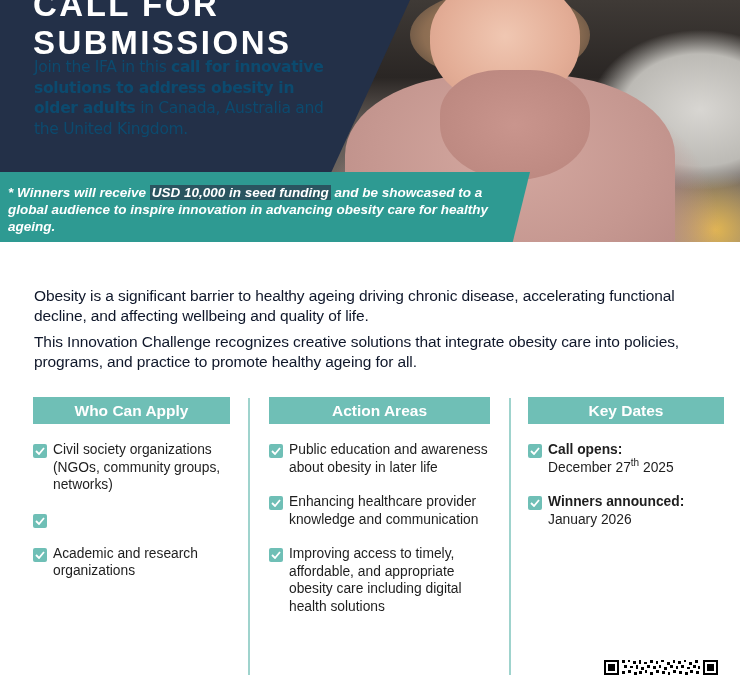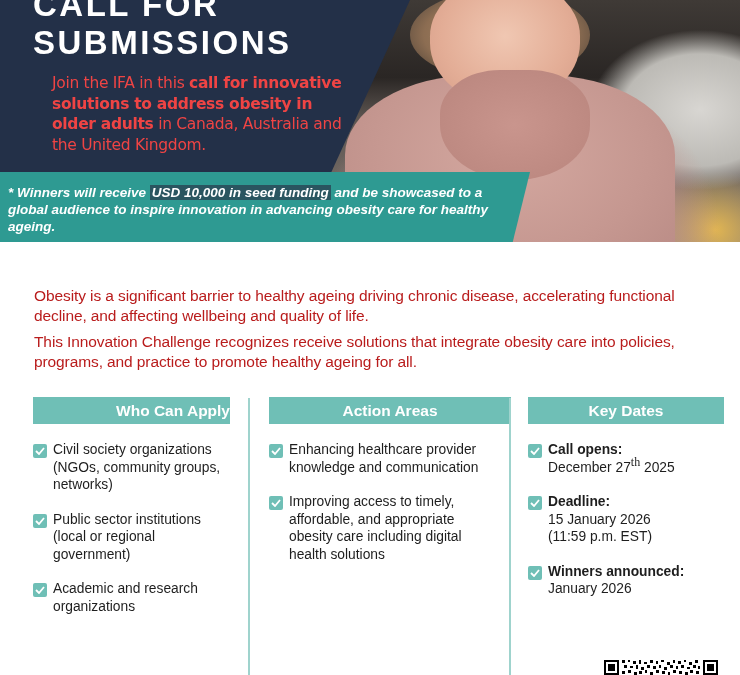--- a/index.html
+++ b/index.html
@@ -41,24 +41,23 @@
       position: absolute; left: 0; top: 0; width: 740px; height: 262px;
       background: #233048;
       clip-path: polygon(0 0, 410px 0, 330px 175px, 0 175px);
     }
     .hero-title {
       position: absolute; left: 33px; top: -14px; color: #ffffff;
       font-family: "Liberation Sans", sans-serif; font-weight: 700;
       font-size: 33px; line-height: 38px; letter-spacing: 2.5px;
     }
     .hero-intro {
-      position: absolute; left: 34px; top: 73px; width: 300px; color: #ef4444;
+      position: absolute; left: 34px; top: 57px; width: 300px; color: #0c4a6e;
       font-family: "DejaVu Sans", sans-serif; font-size: 15.5px; line-height: 20.5px;
       letter-spacing: -0.3px;
-      margin-left: 18px;
     }
     .hero-intro b { font-weight: 700; }
     .teal-banner {
       position: absolute; left: 0; top: 172px; width: 530px; height: 73px;
       background: #2e9a92;
       clip-path: polygon(0 0, 530px 0, 512px 73px, 0 73px);
     }
     .banner-text {
       position: absolute; left: 8px; top: 184px; width: 510px; color: #ffffff;
       font-family: "Liberation Sans", sans-serif; font-weight: 700; font-style: italic;
@@ -72,44 +71,44 @@
     .gold-strip {
       position: absolute; left: 256px; top: 245px; width: 90px; height: 13px;
       background: linear-gradient(90deg, #c9a046, #b68b3c);
       clip-path: polygon(6px 0, 90px 0, 90px 13px, 0 13px);
     }
     .slash-marks { position: absolute; left: 232px; top: 243px; width: 28px; height: 16px; }
     .navy-rule { position: absolute; left: 0; top: 258px; width: 740px; height: 4px; background: #2e3c52; }
 
     
     .intro { position: absolute; left: 34px; top: 286px; width: 680px; font-family: "Liberation Sans", sans-serif; }
-    .intro p { font-size: 15.5px; line-height: 20px; color: #b91c1c; margin-bottom: 6px; letter-spacing: -0.1px; }
+    .intro p { font-size: 15.5px; line-height: 20px; color: #0f172a; margin-bottom: 6px; letter-spacing: -0.1px; }
 
     .col { position: absolute; top: 397px; }
     .col-1 { left: 33px; width: 200px; }
     .col-2 { left: 269px; width: 230px; }
     .col-3 { left: 528px; width: 190px; }
     .col-head {
       height: 27px; background: #6fbfb6; color: #ffffff; font-weight: 700;
       font-size: 15.5px; text-align: center; line-height: 27px;
       font-family: "Liberation Sans", sans-serif;
     }
-    .col-1 .col-head { width: 197px; text-align: right; }
-    .col-2 .col-head { width: 242px; }
+    .col-1 .col-head { width: 197px; }
+    .col-2 .col-head { width: 221px; }
     .col-3 .col-head { width: 196px; }
     .items { margin-top: 17px; }
     .item { display: flex; align-items: flex-start; margin-bottom: 17px; }
     .check {
       flex: 0 0 14px; width: 14px; height: 14px; margin-top: 3px; margin-right: 6px;
       background: #6fbfb6; border-radius: 2px; position: relative;
     }
     .check svg { position: absolute; left: 2px; top: 3px; }
     .item-text { font-size: 13.8px; line-height: 17.5px; color: #1e1e1e; font-family: "Liberation Sans", sans-serif; }
     .item-text b { font-weight: 700; display: block; }
-    .item-text sup { font-size: 12px; vertical-align: super; line-height: 0; font-family: Liberation Serif, serif; }
+    .item-text sup { font-size: 10px; vertical-align: super; line-height: 0; }
     .divider { position: absolute; top: 398px; width: 2px; height: 277px; background: #9fd3cd; }
     .div-1 { left: 248px; }
     .div-2 { left: 509px; }
 
     .qr { position: absolute; left: 604px; top: 660px; width: 114px; height: 15px; overflow: hidden; }
   </style>
 </head>
 <body>
 
 <div class="hero">
@@ -133,41 +132,40 @@
   <div class="gold-strip"></div>
   <svg class="slash-marks" viewBox="0 0 28 16">
     <line x1="8" y1="2" x2="3" y2="15" stroke="#1f4a66" stroke-width="3"></line>
     <line x1="17" y1="2" x2="12" y2="13" stroke="#1f4a66" stroke-width="3"></line>
   </svg>
   <div class="navy-rule"></div>
 </div>
 
 <div class="intro">
   <p>Obesity is a significant barrier to healthy ageing driving chronic disease, accelerating functional decline, and affecting wellbeing and quality of life.</p>
-  <p>This Innovation Challenge recognizes receive solutions that integrate obesity care into policies, programs, and practice to promote healthy ageing for all.</p>
+  <p>This Innovation Challenge recognizes creative solutions that integrate obesity care into policies, programs, and practice to promote healthy ageing for all.</p>
 </div>
 
 <div class="col col-1">
   <div class="col-head">Who Can Apply</div>
   <div class="items">
     <div class="item">
       <span class="check">
           <svg width="10" height="8" viewBox="0 0 10 8">
             <polyline points="1,4 4,7 9,1" fill="none" stroke="#fff" stroke-width="1.8"></polyline>
           </svg>
         </span>
       <span class="item-text">Civil society organizations (NGOs, community groups, networks)</span>
     </div>
     <div class="item">
       <span class="check">
           <svg width="10" height="8" viewBox="0 0 10 8">
             <polyline points="1,4 4,7 9,1" fill="none" stroke="#fff" stroke-width="1.8"></polyline>
           </svg>
         </span>
-      <span class="item-text">Public sector institutions (local or regional government)</span>
     </div>
     <div class="item">
       <span class="check">
           <svg width="10" height="8" viewBox="0 0 10 8">
             <polyline points="1,4 4,7 9,1" fill="none" stroke="#fff" stroke-width="1.8"></polyline>
           </svg>
         </span>
       <span class="item-text">Academic and research organizations</span>
     </div>
   </div>
@@ -177,20 +175,28 @@
 
 <div class="col col-2">
   <div class="col-head">Action Areas</div>
   <div class="items">
     <div class="item">
       <span class="check">
           <svg width="10" height="8" viewBox="0 0 10 8">
             <polyline points="1,4 4,7 9,1" fill="none" stroke="#fff" stroke-width="1.8"></polyline>
           </svg>
         </span>
+      <span class="item-text">Public education and awareness about obesity in later life</span>
+    </div>
+    <div class="item">
+      <span class="check">
+          <svg width="10" height="8" viewBox="0 0 10 8">
+            <polyline points="1,4 4,7 9,1" fill="none" stroke="#fff" stroke-width="1.8"></polyline>
+          </svg>
+        </span>
       <span class="item-text">Enhancing healthcare provider knowledge and communication</span>
     </div>
     <div class="item">
       <span class="check">
           <svg width="10" height="8" viewBox="0 0 10 8">
             <polyline points="1,4 4,7 9,1" fill="none" stroke="#fff" stroke-width="1.8"></polyline>
           </svg>
         </span>
       <span class="item-text">Improving access to timely, affordable, and appropriate obesity care including digital health solutions</span>
     </div>
@@ -204,32 +210,20 @@
   <div class="items">
     <div class="item">
       <span class="check">
           <svg width="10" height="8" viewBox="0 0 10 8">
             <polyline points="1,4 4,7 9,1" fill="none" stroke="#fff" stroke-width="1.8"></polyline>
           </svg>
         </span>
       <span class="item-text">
         <b>Call opens:</b>
         <span>December 27</span><sup>th</sup><span> 2025</span>
-      </span>
-    </div>
-    <div class="item">
-      <span class="check">
-          <svg width="10" height="8" viewBox="0 0 10 8">
-            <polyline points="1,4 4,7 9,1" fill="none" stroke="#fff" stroke-width="1.8"></polyline>
-          </svg>
-        </span>
-      <span class="item-text">
-        <b>Deadline:</b>
-        <span>15 January 2026</span><br>
-        <span>(11:59 p.m. EST)</span>
       </span>
     </div>
     <div class="item">
       <span class="check">
           <svg width="10" height="8" viewBox="0 0 10 8">
             <polyline points="1,4 4,7 9,1" fill="none" stroke="#fff" stroke-width="1.8"></polyline>
           </svg>
         </span>
       <span class="item-text">
         <b>Winners announced:</b>

